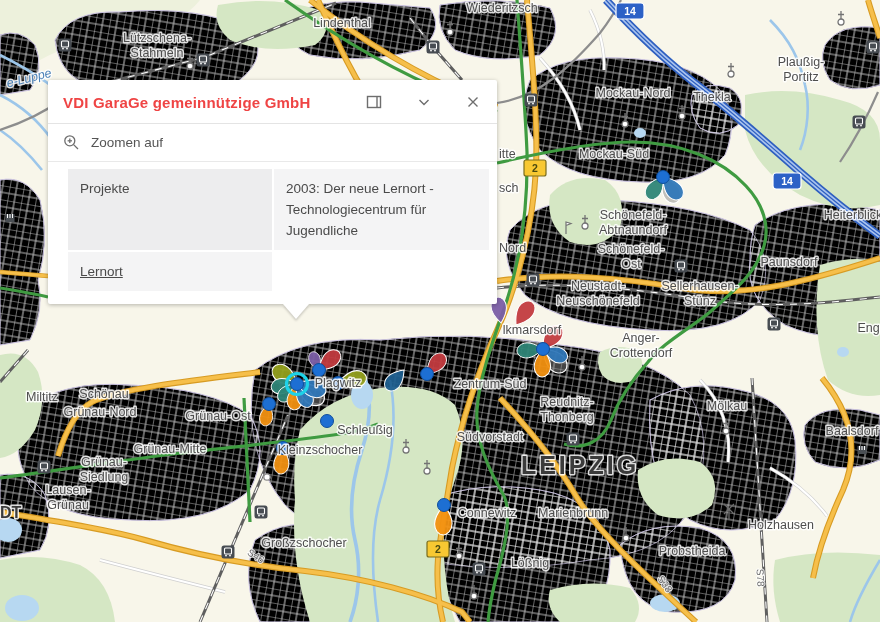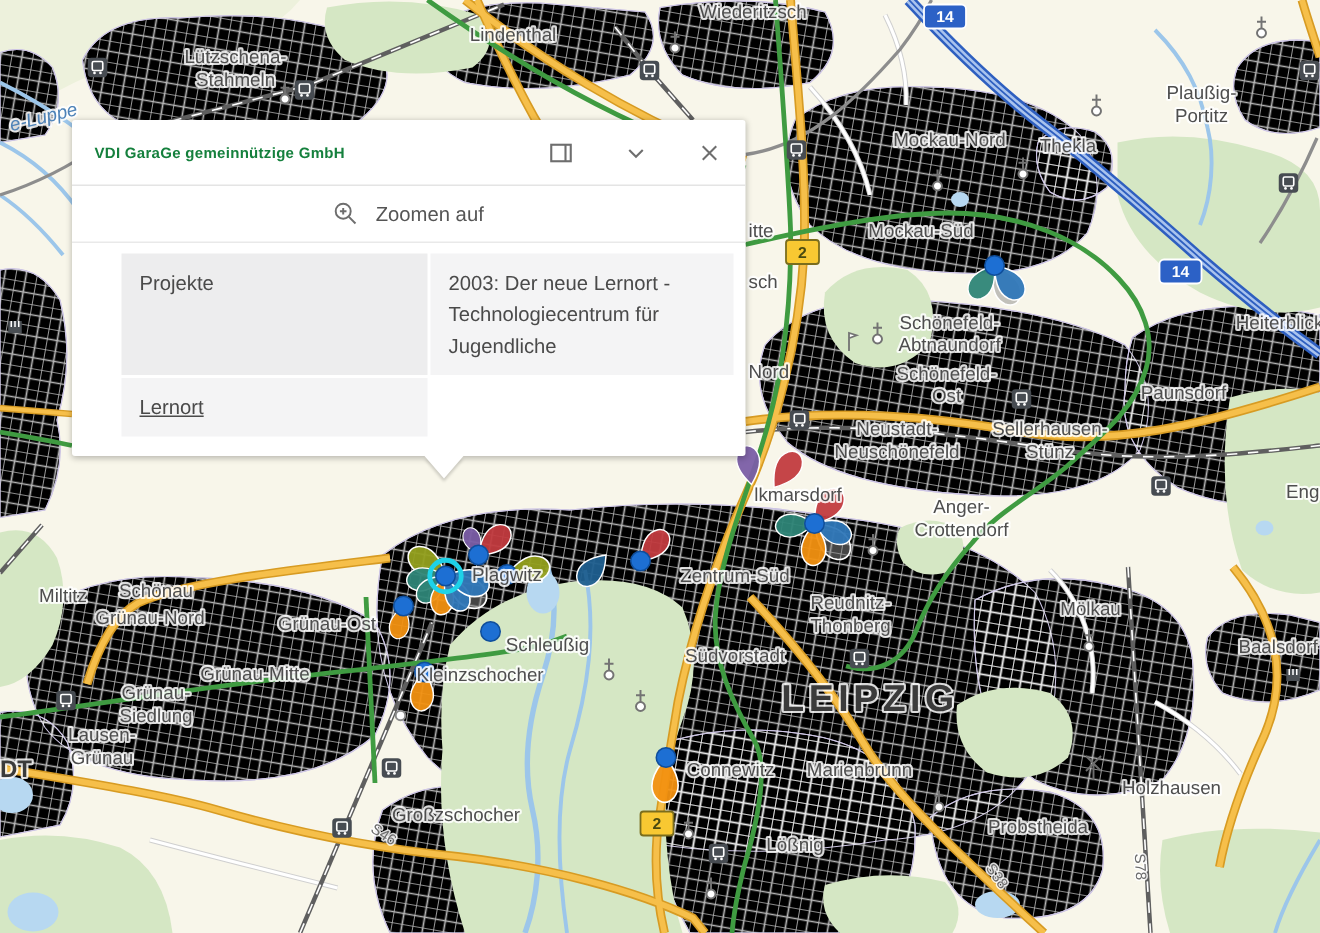--- a/index.html
+++ b/index.html
@@ -5,29 +5,29 @@
   html,body{margin:0;padding:0;background:#f8f6ea;font-family:"Liberation Sans",sans-serif;}
   #stage{position:relative;width:880px;height:622px;overflow:hidden;background:#f8f6ea;}
   #map-svg{position:absolute;left:0;top:0;}
   text{font-family:"Liberation Sans",sans-serif;}
 
   
   .popup{position:absolute;left:48px;top:80px;width:449px;background:#ffffff;
          box-shadow:0 1px 4px rgba(0,0,0,.28);border-radius:2px;}
   .popup-header{display:flex;align-items:center;justify-content:space-between;
                 padding:12px 12px 11px 15px;border-bottom:1px solid #e4e4e4;}
-  .popup-title{margin:0;font-size:10px;font-weight:700;color:#15803d;letter-spacing:.2px;}
+  .popup-title{margin:0;font-size:15px;font-weight:700;color:#ef4444;letter-spacing:.2px;}
   .popup-actions{display:flex;align-items:center;gap:29px;margin-right:2px;}
   .icon-btn{background:none;border:none;padding:2px;cursor:pointer;line-height:0;}
   .icon-btn svg{stroke:#6e6e6e;fill:none;stroke-width:1.4;}
   .popup-action-row{display:flex;align-items:center;gap:11px;padding:10px 15px;
-                    border-bottom:1px solid #e9e9e9;cursor:pointer;justify-content:center;}
+                    border-bottom:1px solid #e9e9e9;cursor:pointer;}
   .popup-action-row svg{stroke:#6e6e6e;fill:none;stroke-width:1.3;}
   .action-label{font-size:13.5px;color:#555555;}
-  .popup-content{padding:7px 8px 13px 33px;}
+  .popup-content{padding:7px 8px 13px 20px;}
   .field-table{display:grid;grid-template-columns:204px 1fr;gap:2px;background:#ffffff;}
   .cell{font-size:13.5px;color:#4a4a4a;line-height:21px;padding:9px 12px;}
   .cell.lbl{background:#ededee;}
   .cell.val{background:#f4f4f5;}
   .cell p{margin:0;}
   .cell p + p{}
   .cell a{color:#4a4a4a;text-decoration:underline;cursor:pointer;}
   .popup-callout{position:absolute;left:235px;top:100%;width:0;height:0;
                  border-left:13px solid transparent;border-right:13px solid transparent;
                  border-top:15px solid #ffffff;

